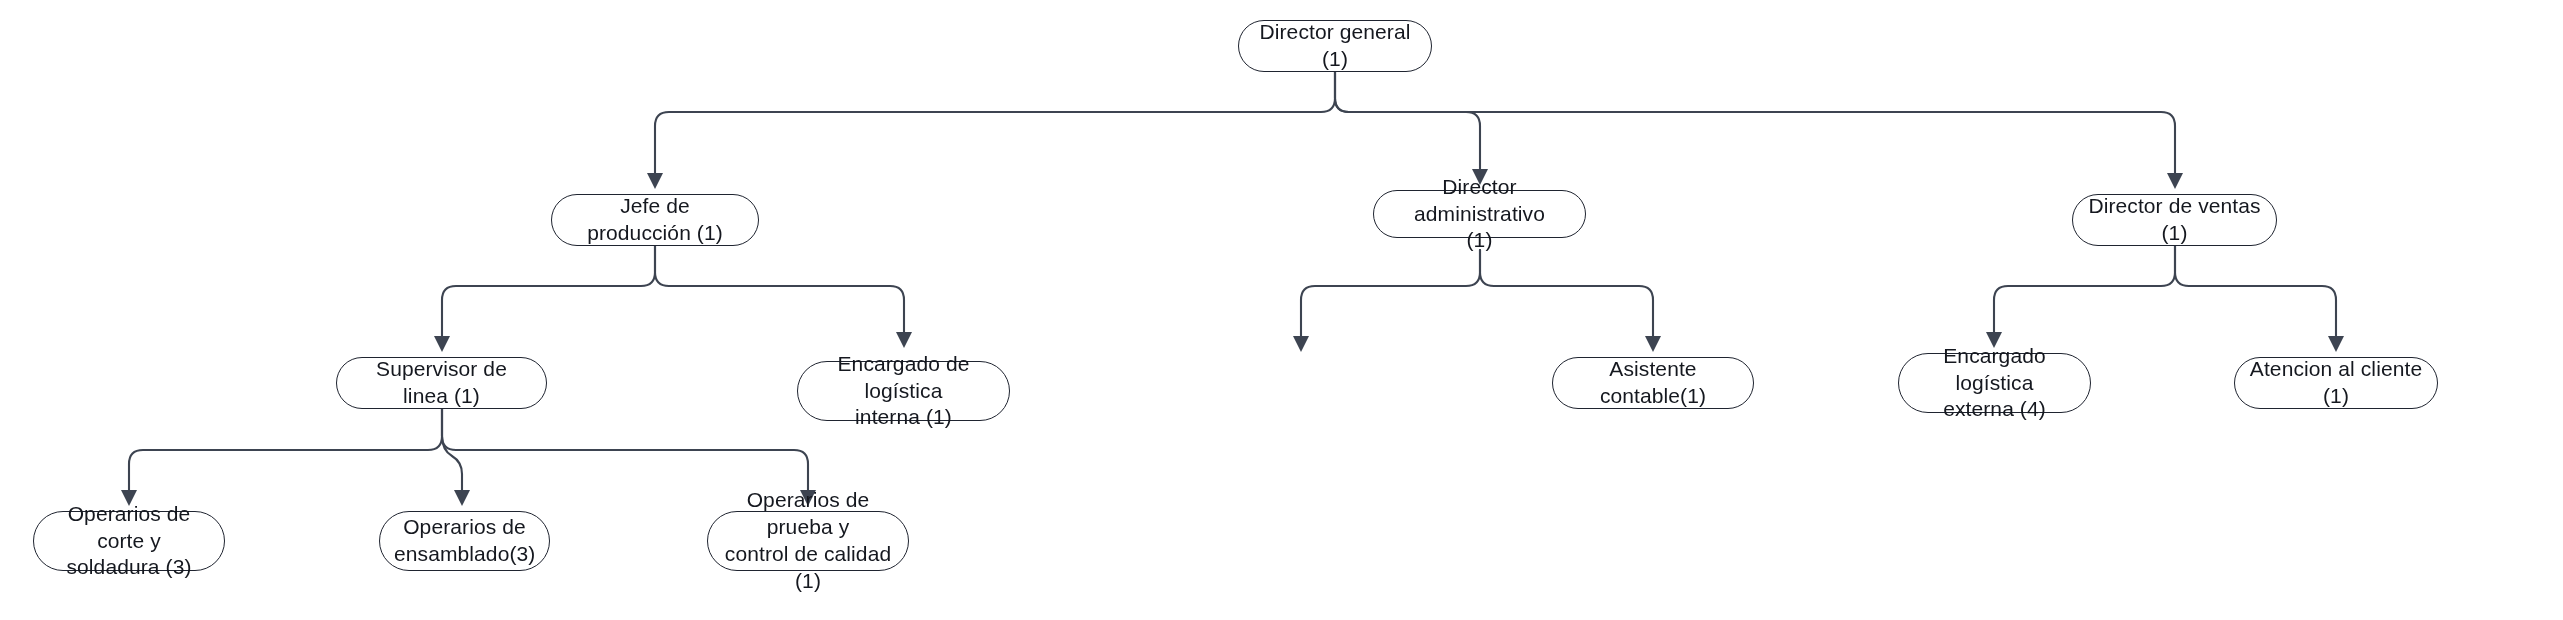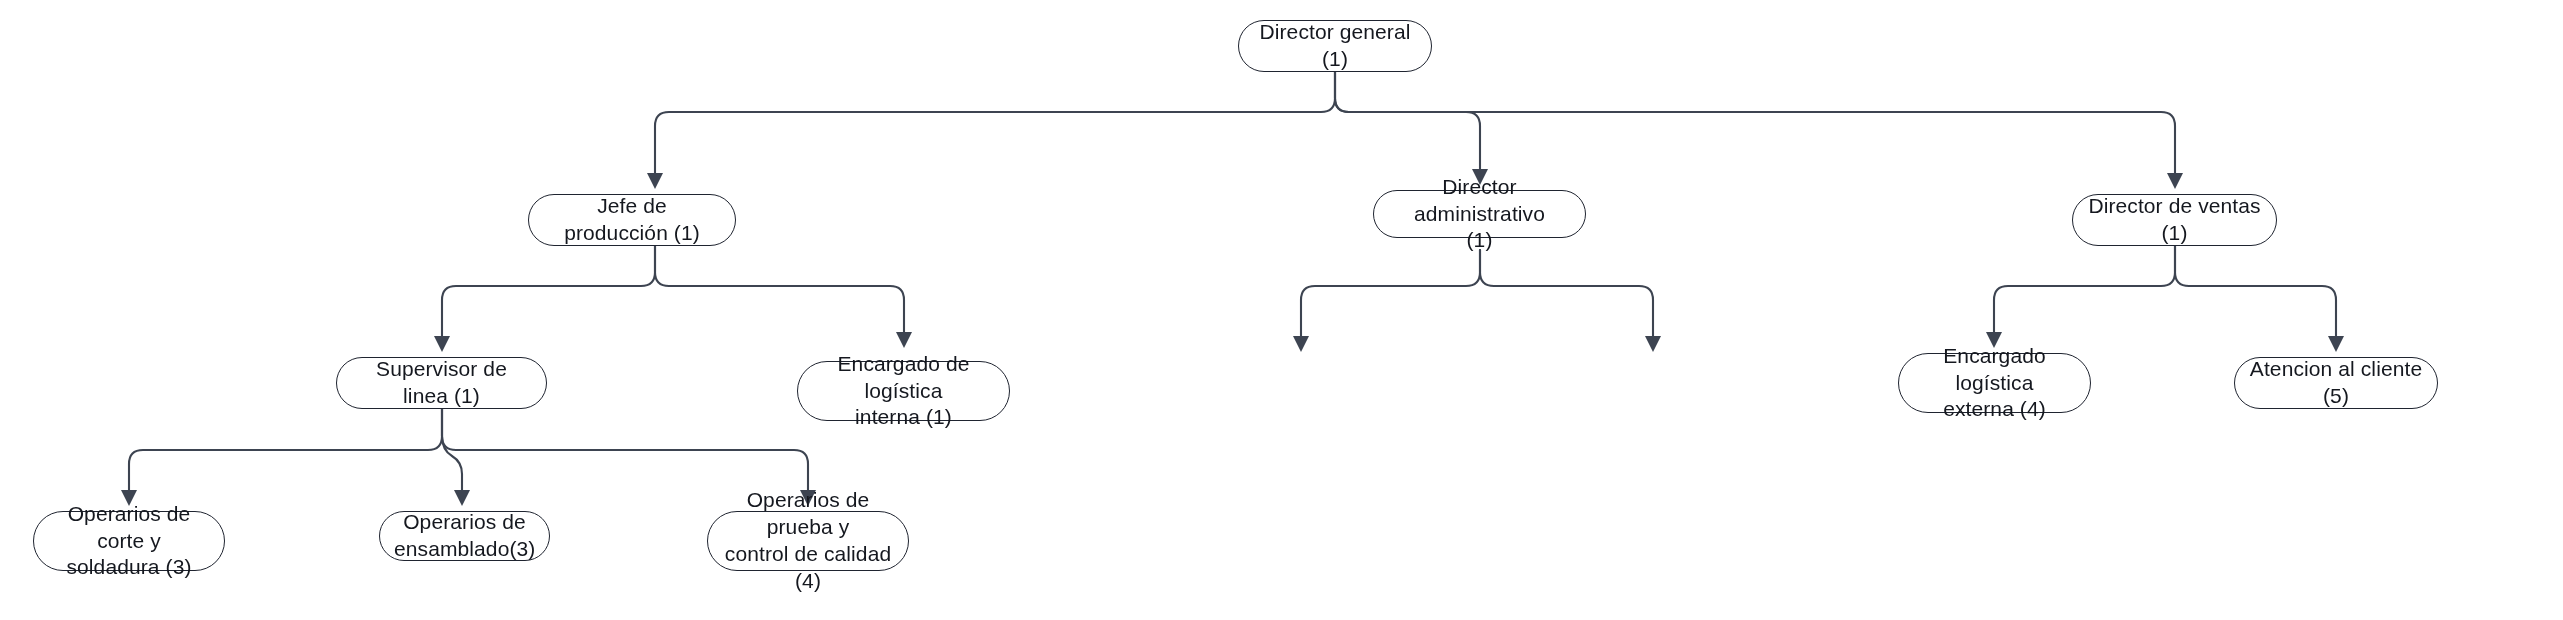--- a/index.html
+++ b/index.html
@@ -77,52 +77,55 @@
       <path d="M442,409 L442,436 Q442,450 428,450 L143,450 Q129,450 129,464 L129,503"></path>
       <path d="M442,409 L442,436 Q442,450 452,456 Q462,462 462,474 L462,503"></path>
       <path d="M442,409 L442,436 Q442,450 456,450 L794,450 Q808,450 808,464 L808,503"></path>
     </g>
   </svg>
 
   <div class="node" style="left:1238px; top:20px; width:194px; height:52px;">
     <span class="node-label">Director general (1)</span>
   </div>
 
-  <div class="node" style="left:528px; top:194px; width:208px; height:52px;">
+  <div class="node" style="left:551px; top:194px; width:208px; height:52px;">
     <span class="node-label">Jefe de producción (1)</span>
   </div>
   <div class="node" style="left:1373px; top:190px; width:213px; height:48px;">
     <span class="node-label">Director administrativo
 (1)</span>
   </div>
   <div class="node" style="left:2072px; top:194px; width:205px; height:52px;">
     <span class="node-label">Director de ventas (1)</span>
   </div>
 
   <div class="node" style="left:336px; top:357px; width:211px; height:52px;">
     <span class="node-label">Supervisor de linea (1)</span>
   </div>
   <div class="node" style="left:797px; top:361px; width:213px; height:60px;">
     <span class="node-label">Encargado de logística
 interna (1)</span>
   </div>
+  <div class="node" style="left:1552px; top:357px; width:202px; height:52px;">
+    <span class="node-label">Asistente contable(1)</span>
+  </div>
   <div class="node" style="left:1898px; top:353px; width:193px; height:60px;">
     <span class="node-label">Encargado logística
 externa (4)</span>
   </div>
   <div class="node" style="left:2234px; top:357px; width:204px; height:52px;">
-    <span class="node-label">Atencion al cliente (5)</span>
+    <span class="node-label">Atencion al cliente (1)</span>
   </div>
 
   <div class="node" style="left:33px; top:511px; width:192px; height:60px;">
     <span class="node-label">Operarios de corte y
 soldadura (3)</span>
   </div>
-  <div class="node" style="left:379px; top:511px; width:171px; height:50px;justify-content:center;">
+  <div class="node" style="left:379px; top:511px; width:171px; height:60px;justify-content:center;">
     <span class="node-label">Operarios de
 ensamblado(3)</span>
   </div>
   <div class="node" style="left:707px; top:511px; width:202px; height:60px;">
     <span class="node-label">Operarios de prueba y
-control de calidad (4)</span>
+control de calidad (1)</span>
   </div>
 
 </div>
 
 </body></html>

